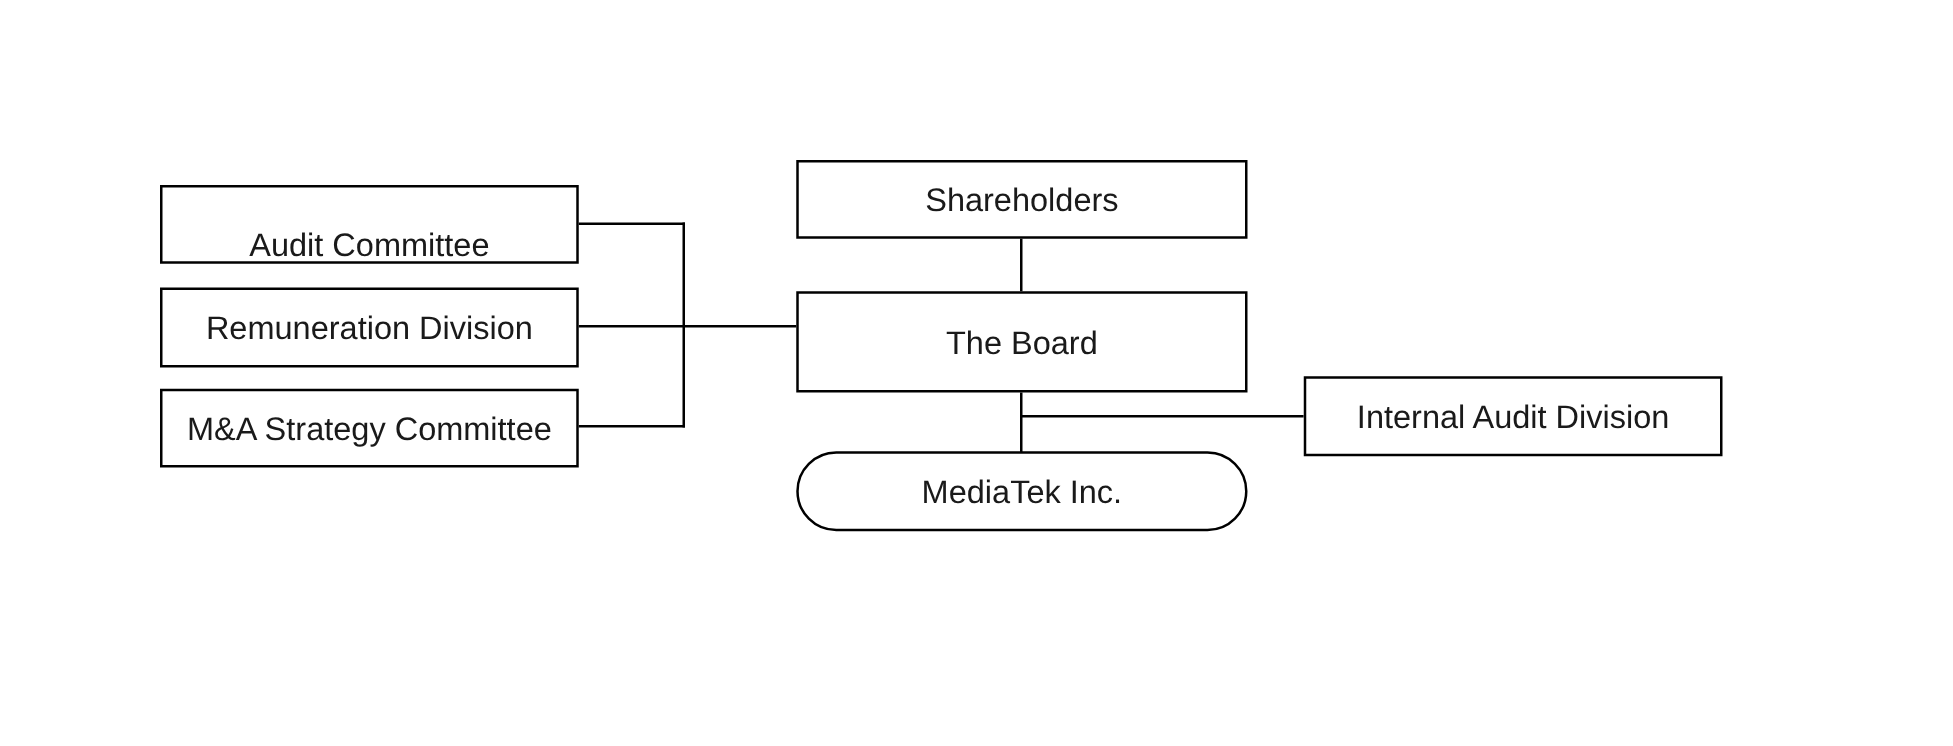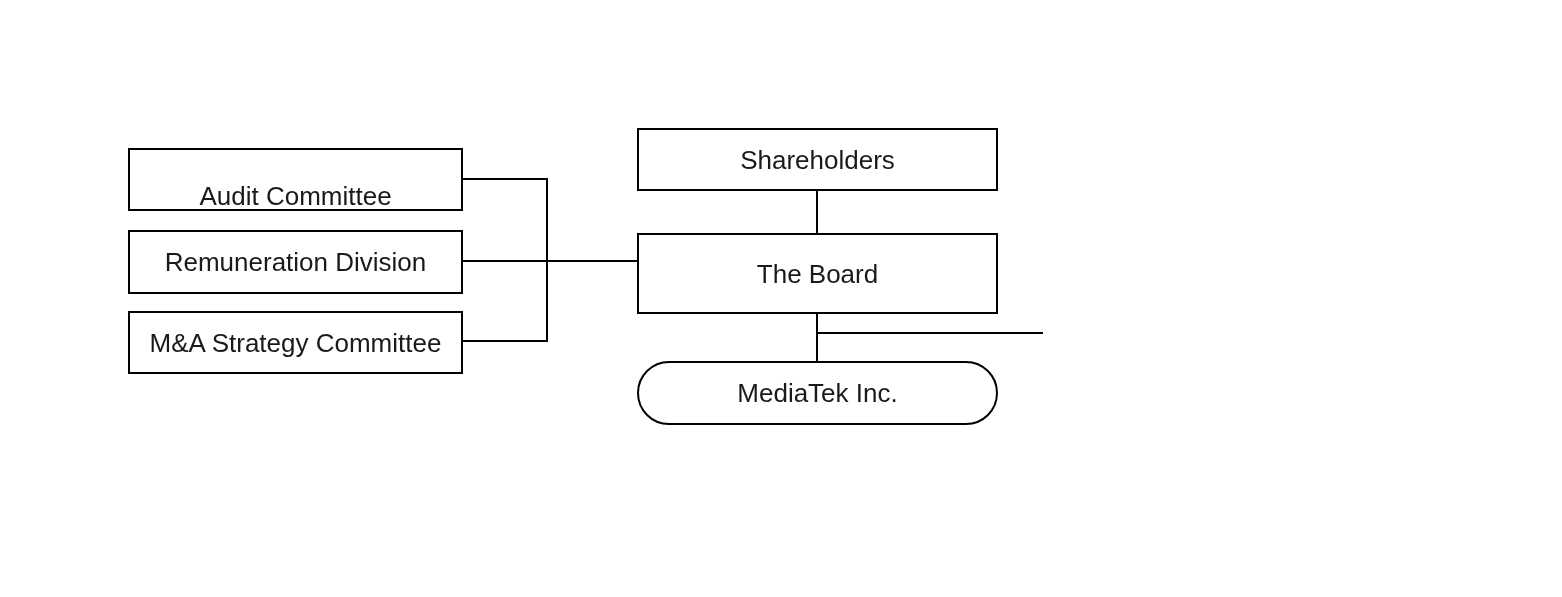--- a/index.html
+++ b/index.html
@@ -85,14 +85,17 @@
   </div>
 
   <div class="node node-board">
     <span>The Board</span>
   </div>
 
   <div class="node node-mediatek">
     <span>MediaTek Inc.</span>
   </div>
 
+  <div class="node node-internal">
+    <span>Internal Audit Division</span>
+  </div>
 
 </div>
 
 </body></html>

